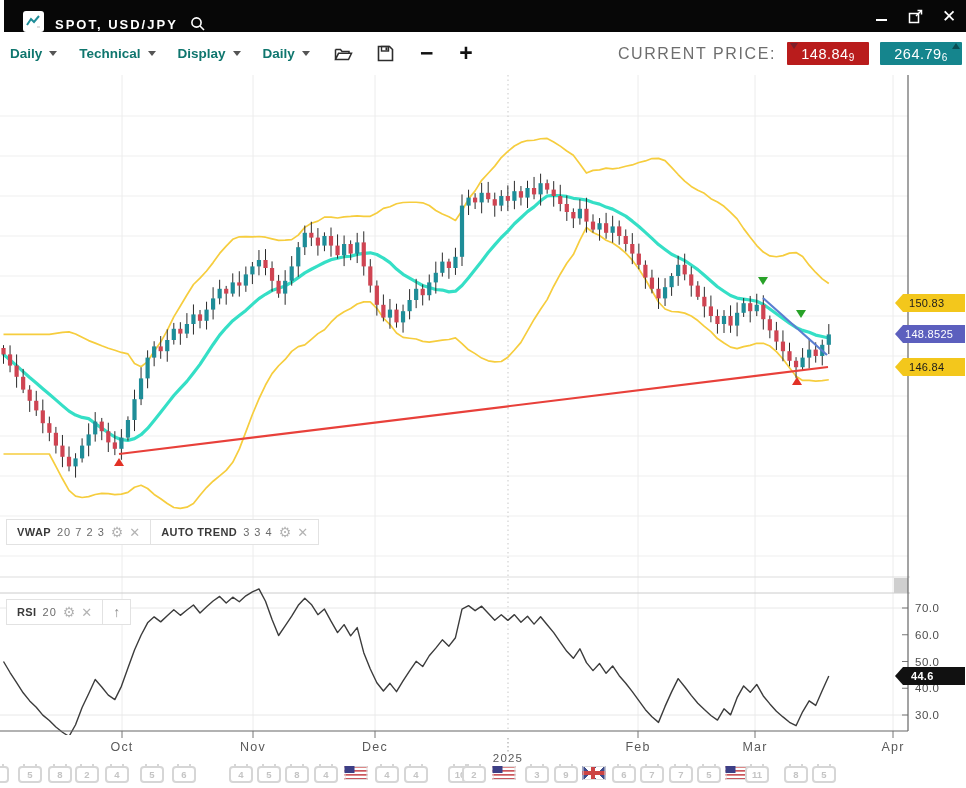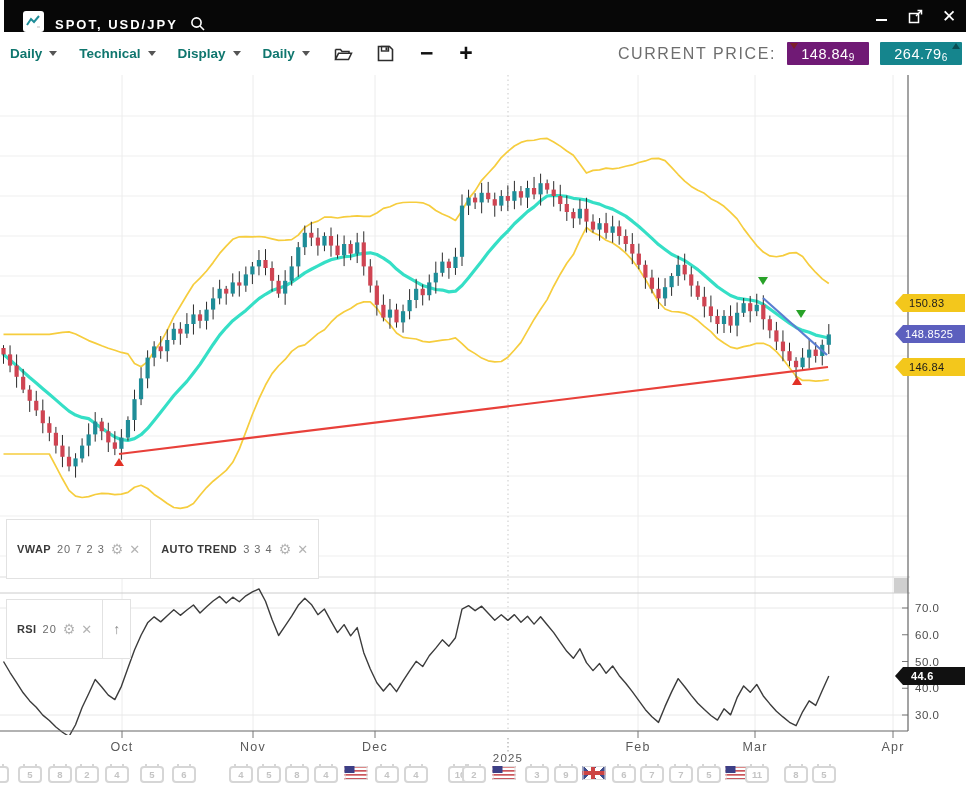--- a/index.html
+++ b/index.html
@@ -18,34 +18,34 @@
   
   .toolbar{position:absolute;left:0;top:32px;width:966px;height:43px;background:#fff;display:flex;align-items:center;}
   .menu{display:flex;align-items:center;gap:7px;margin-left:22px;font-size:13.5px;font-weight:bold;color:#0f766e;cursor:pointer;}
   .menu:first-child{margin-left:10px;}
   .caret{width:0;height:0;border-left:4.5px solid transparent;border-right:4.5px solid transparent;border-top:5px solid #555;}
   .tool-ico{margin-left:24px;cursor:pointer;display:flex;align-items:center;}
   .zoom-btn{margin-left:26px;font-size:23px;font-weight:bold;color:#111;cursor:pointer;line-height:1;}
   .cp-label{margin-left:auto;font-size:16px;color:#6e6e6e;letter-spacing:1.6px;}
   .price-badge{position:relative;width:82px;height:23px;margin-left:11px;display:flex;align-items:center;justify-content:center;color:#fff;font-size:14.5px;letter-spacing:.5px;border-radius:1px;}
   .price-badge .small-digit{font-size:10px;align-self:flex-end;margin-bottom:2px;}
-  .badge-bid{background:#701a75;}
+  .badge-bid{background:#b91c1c;}
   .badge-ask{background:#15858d;margin-right:4px;}
   .tick-dn{position:absolute;left:3px;top:1px;width:0;height:0;border-left:4px solid transparent;border-right:4px solid transparent;border-top:6px solid #7c1f2a;}
   .tick-up{position:absolute;right:2px;top:1px;width:0;height:0;border-left:4px solid transparent;border-right:4px solid transparent;border-bottom:6px solid #0b4e54;}
 
   
   #chart{position:absolute;left:0;top:0;}
   svg text{font-family:"Liberation Sans",sans-serif;}
 
   
   .legend{position:absolute;display:flex;z-index:3;}
   .legend-main{left:6px;top:519px;}
   .legend-rsi{left:6px;top:599px;}
-  .cell{display:flex;align-items:center;gap:6px;background:#fff;border:1px solid #e2e2e2;padding:21px 10px;height:16px;cursor:default;}
+  .cell{display:flex;align-items:center;gap:6px;background:#fff;border:1px solid #e2e2e2;padding:4px 10px;height:16px;cursor:default;}
   .cell + .cell{border-left:none;}
   .ind-name{font-size:11px;font-weight:bold;color:#3a3a3a;letter-spacing:.4px;}
   .ind-params{font-size:11px;color:#6b6b6b;letter-spacing:1px;}
   .mini-ico{color:#b3b3b3;font-size:13px;line-height:1;cursor:pointer;}
   .mini-ico.gear{font-size:14px;}
   .arrow-up{color:#8b8b8b;font-size:14px;cursor:pointer;}
 
   
   .events{position:absolute;left:0;top:764px;width:966px;height:24px;z-index:2;}
   .ev{position:absolute;transform:translateX(-50%);top:2px;}

